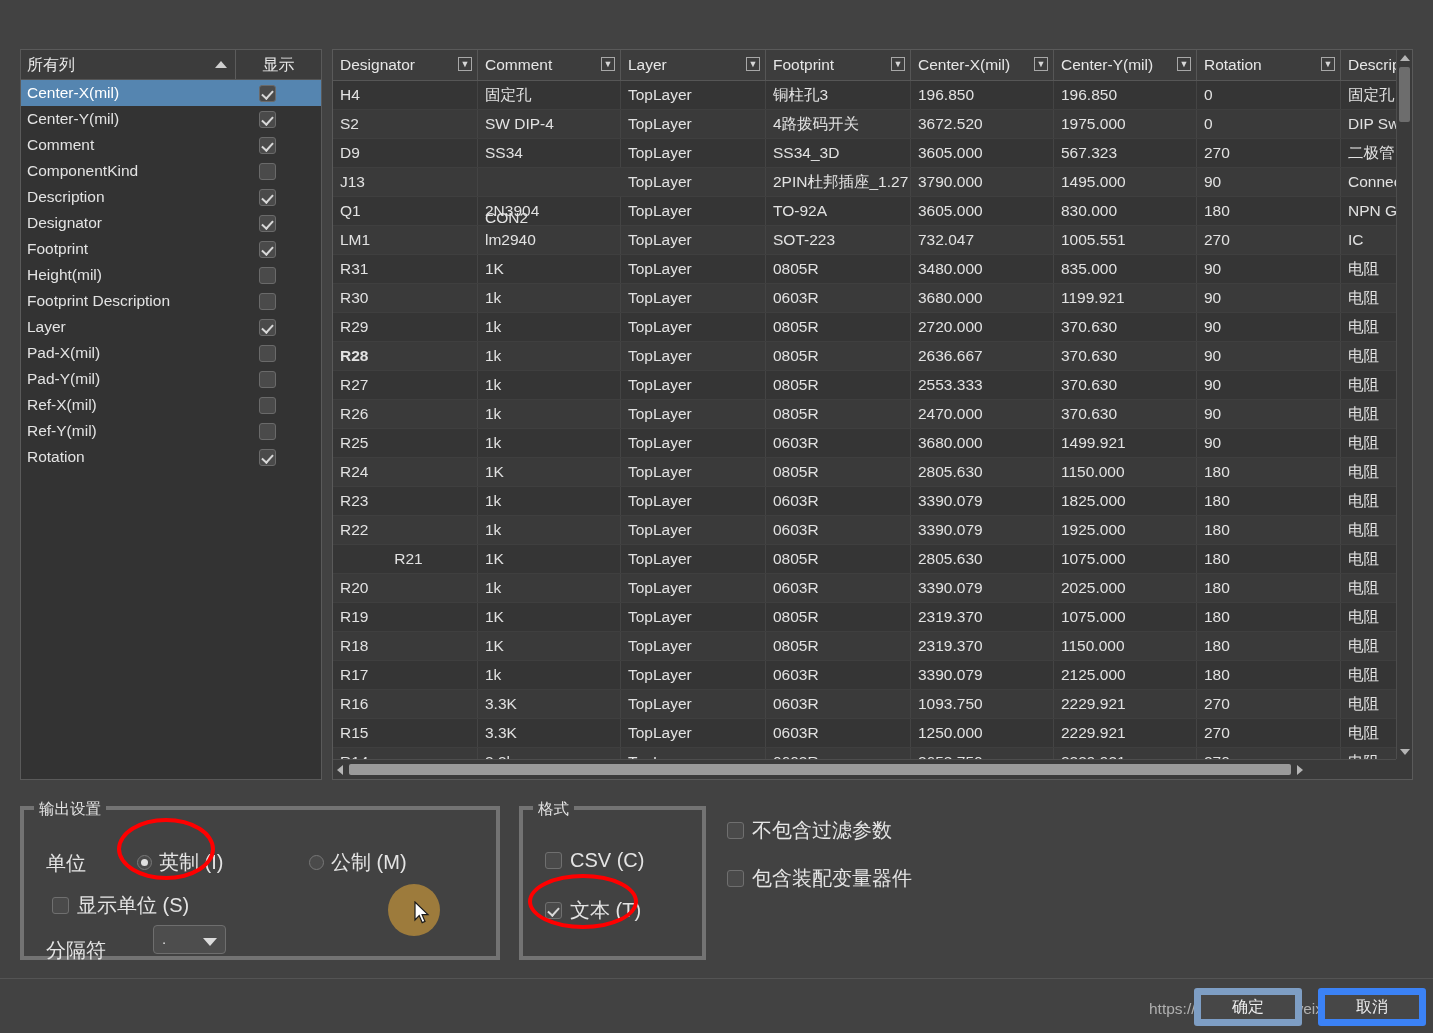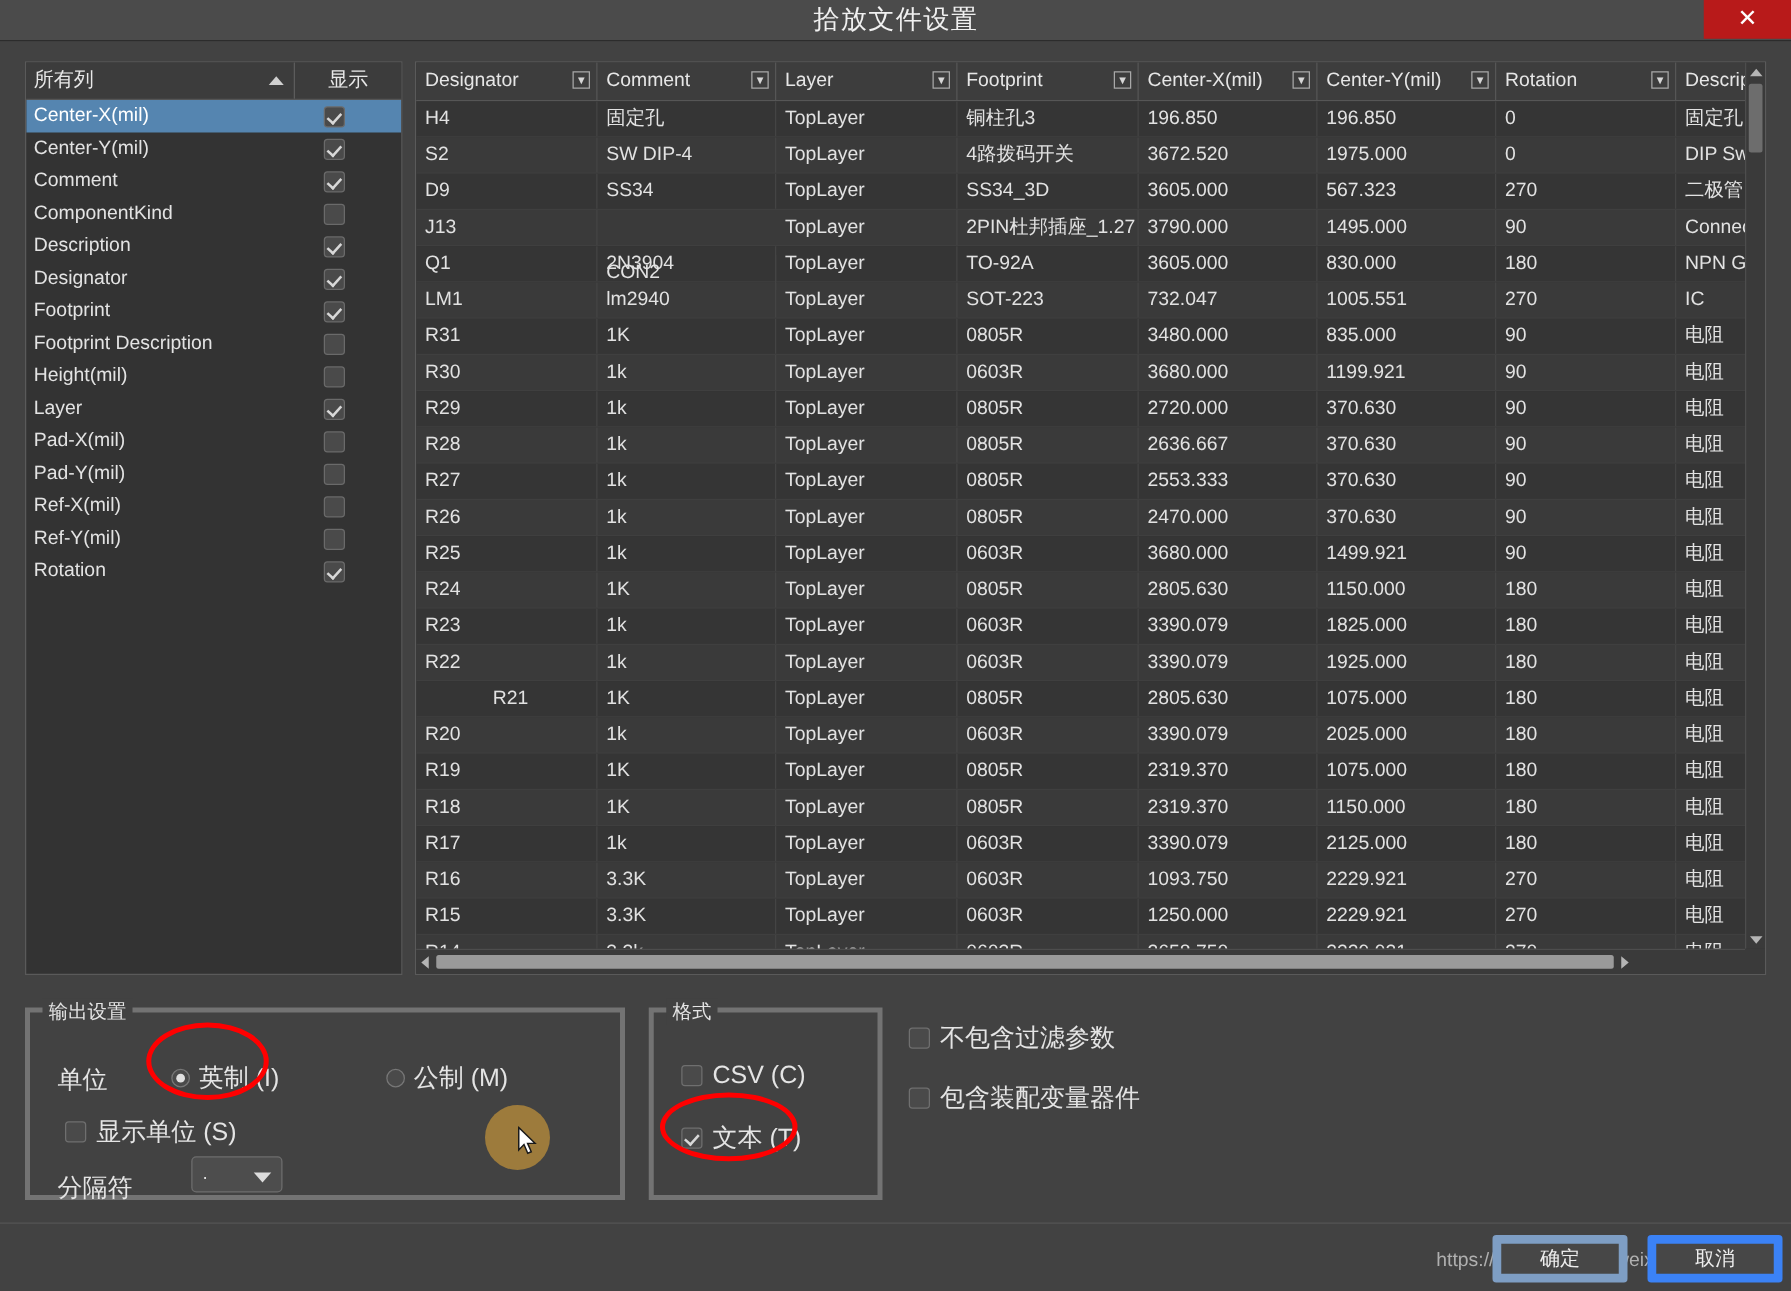--- a/index.html
+++ b/index.html
@@ -242,24 +242,20 @@
     position: absolute; left: 1149px; top: 1000px;
     color: #b9b9b9; font-size: 15.5px; opacity: .92;
     white-space: nowrap; pointer-events: none;
   }
 </style>
 </head>
 <body>
 
 <div id="app">
 
-  <div class="titlebar">
-    <div class="titlebar-text">拾放文件设置</div>
-    <div class="close-btn">✕</div>
-  </div>
 
   <div class="colpanel">
     <div class="colpanel-head">
       <div class="h-left">
         <span>所有列</span>
         <span class="sort-arrow"></span>
       </div>
       <div class="h-right">显示</div>
     </div>
     <div class="col-list" id="col-list">
@@ -285,25 +281,25 @@
         </div>
         <div class="col-row">
           <div class="name">Designator</div>
           <div class="cbox checked"></div>
         </div>
         <div class="col-row">
           <div class="name">Footprint</div>
           <div class="cbox checked"></div>
         </div>
         <div class="col-row">
+          <div class="name">Height(mil)</div>
+          <div class="cbox"></div>
+        </div>
+        <div class="col-row">
           <div class="name">Footprint Description</div>
-          <div class="cbox"></div>
-        </div>
-        <div class="col-row">
-          <div class="name">Height(mil)</div>
           <div class="cbox"></div>
         </div>
         <div class="col-row">
           <div class="name">Layer</div>
           <div class="cbox checked"></div>
         </div>
         <div class="col-row">
           <div class="name">Pad-X(mil)</div>
           <div class="cbox"></div>
         </div>
@@ -422,21 +418,21 @@
           <div class="td" style="width: 145px;">R29</div>
           <div class="td" style="width: 143px;">1k</div>
           <div class="td" style="width: 145px;">TopLayer</div>
           <div class="td" style="width: 145px;">0805R</div>
           <div class="td" style="width: 143px;">2720.000</div>
           <div class="td" style="width: 143px;">370.630</div>
           <div class="td" style="width: 144px;">90</div>
           <div class="td" style="width: 60px;">电阻</div>
         </div>
         <div class="tr">
-          <div class="td" style="width: 145px;">R28</div>
+          <div class="td" style="width: 145px; font-weight: bold;">R28</div>
           <div class="td" style="width: 143px;">1k</div>
           <div class="td" style="width: 145px;">TopLayer</div>
           <div class="td" style="width: 145px;">0805R</div>
           <div class="td" style="width: 143px;">2636.667</div>
           <div class="td" style="width: 143px;">370.630</div>
           <div class="td" style="width: 144px;">90</div>
           <div class="td" style="width: 60px;">电阻</div>
         </div>
         <div class="tr">
           <div class="td" style="width: 145px;">R27</div>

